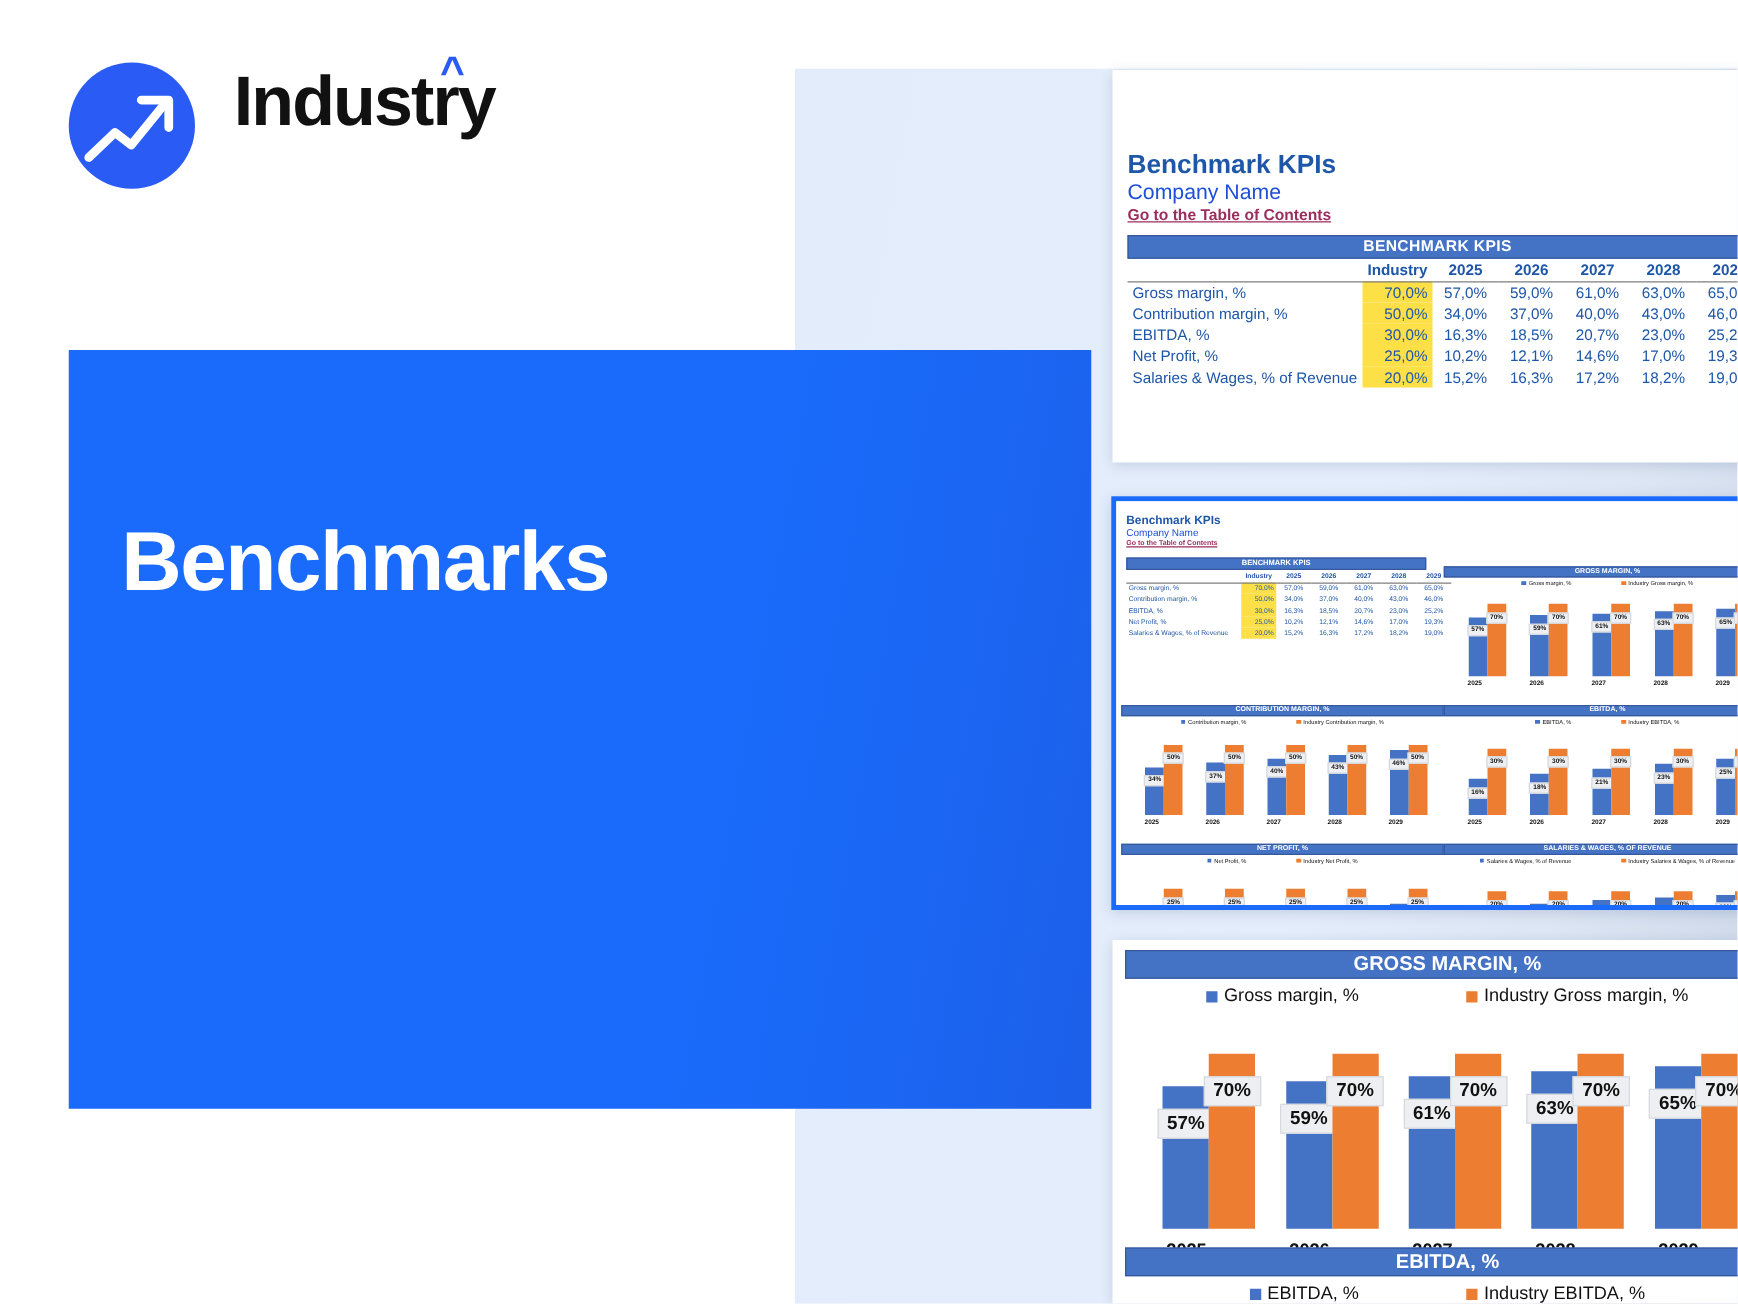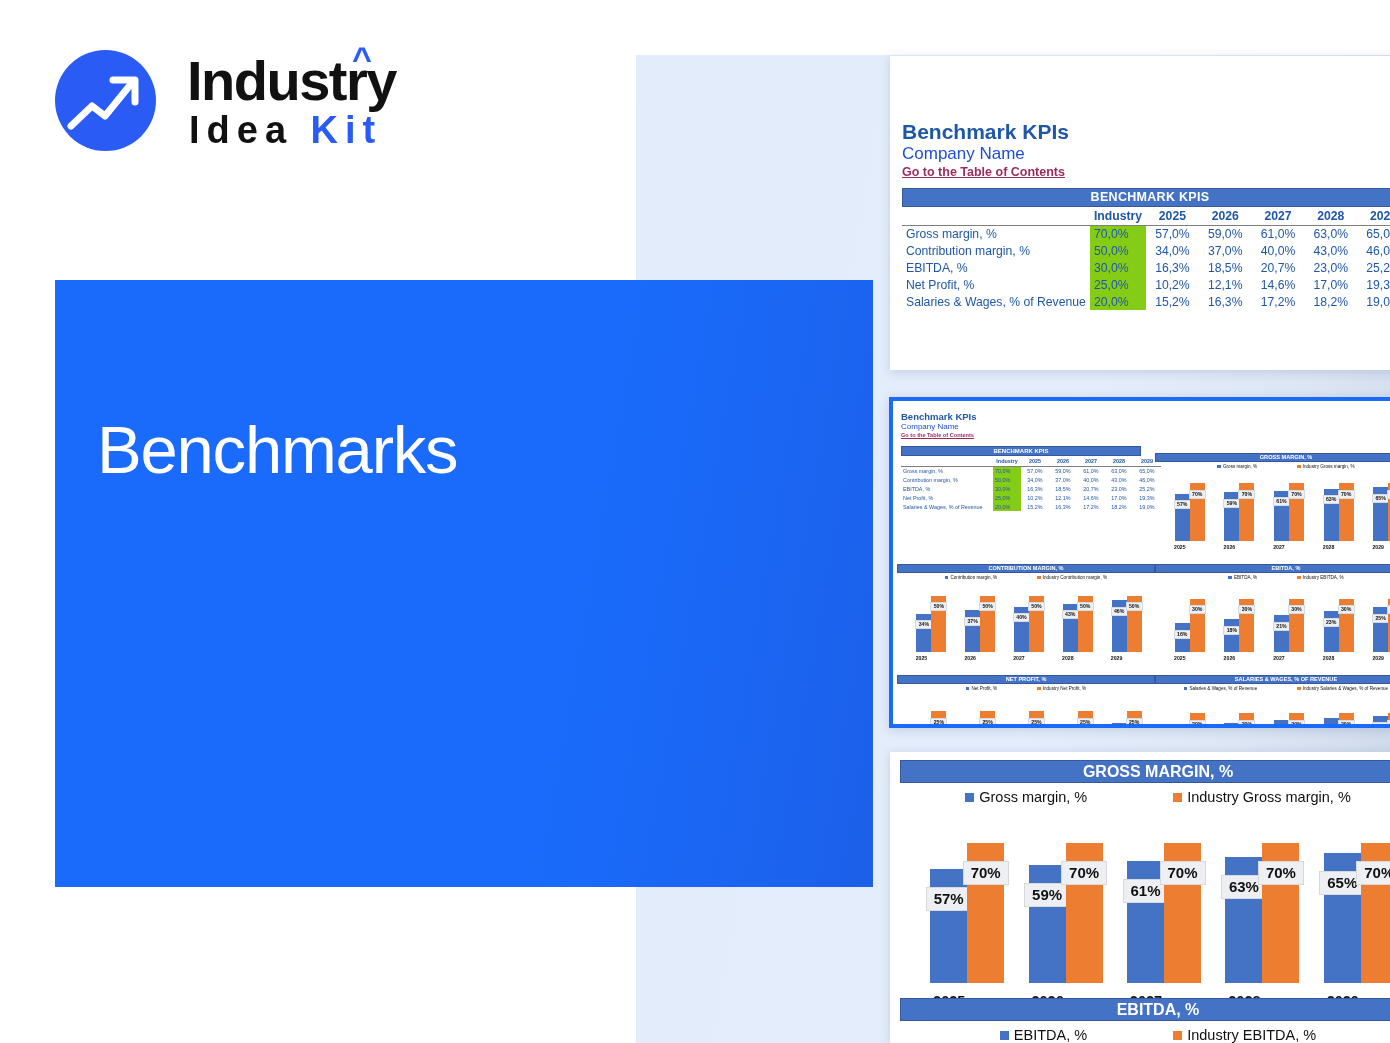--- a/index.html
+++ b/index.html
@@ -40,21 +40,21 @@
   }
   .logo-word2 .kit { color: #2a5bf5; }
 
   
   .hero {
     position: absolute; left: 55px; top: 280px; width: 818px; height: 607px;
     background: linear-gradient(100deg, #1a6bfb 0%, #1a6bfb 62%, #1b64f0 88%, #1c5fe8 100%);
   }
   .hero-title {
     position: absolute; left: 42px; top: 136px;
-    font-size: 67px; font-weight: 400; color: #ffffff;
+    font-size: 67px; font-weight: 700; color: #ffffff;
     letter-spacing: -1.2px; line-height: 1;
   }
   .hero-body {
     position: absolute; left: 42px; top: 248px; width: 665px;
     font-size: 28.5px; font-weight: 700; color: #ffffff;
     line-height: 1.345; letter-spacing: -0.1px;
   }
 
   
   .sheet {
@@ -71,21 +71,21 @@
   }
   .band {
     background: #4472c4; color: #ffffff; font-weight: 700;
     text-align: center; border: 1px solid #36599e;
   }
   .kpi-table { border-collapse: collapse; color: #1f57a8; }
   .kpi-table td { white-space: nowrap; }
   .kpi-hdr { font-weight: 700; text-align: center; border-bottom: 1.5px solid #7f7f7f; }
   .kpi-lbl { text-align: left; }
   .kpi-val { text-align: center; }
-  .kpi-ind { background: #84cc16; text-align: left; }
+  .kpi-ind { background: #fde047; text-align: right; }
 
   
   .chartbox { position: absolute; }
   .chart-band { position: absolute; left:0; top:0; right:0; }
   .legend { position: absolute; display: flex; align-items: center; color:#111; }
   .legend .li { display: inline-flex; align-items: center; }
   .swatch { display: inline-block; }
   .sw-blue { background: #4472c4; }
   .sw-or { background: #ed7d31; }
   .plot { position: absolute; }
@@ -143,24 +143,20 @@
   <div class="logo">
     <div class="logo-mark">
       <svg width="101" height="101" viewBox="0 0 101 101">
         <path d="M16 76 L37 56 L50 66 L76 34" fill="none" stroke="#ffffff" stroke-width="7" stroke-linecap="round" stroke-linejoin="round"></path>
         <path d="M58 30 L80 30 L80 52" fill="none" stroke="#ffffff" stroke-width="7" stroke-linecap="round" stroke-linejoin="round"></path>
       </svg>
     </div>
     <div class="logo-word1">
       <span>Industry</span>
       <span class="hat">^</span>
-    </div>
-    <div class="logo-word2">
-      <span>Idea</span>
-      <span class="kit">Kit</span>
     </div>
   </div>
 
   <div class="hero">
     <div class="hero-title">Benchmarks</div>
   </div>
 
   <div class="sheet" id="panelA">
     <div class="sheet-title">Benchmark KPIs</div>
     <div class="sheet-sub">Company Name</div>

